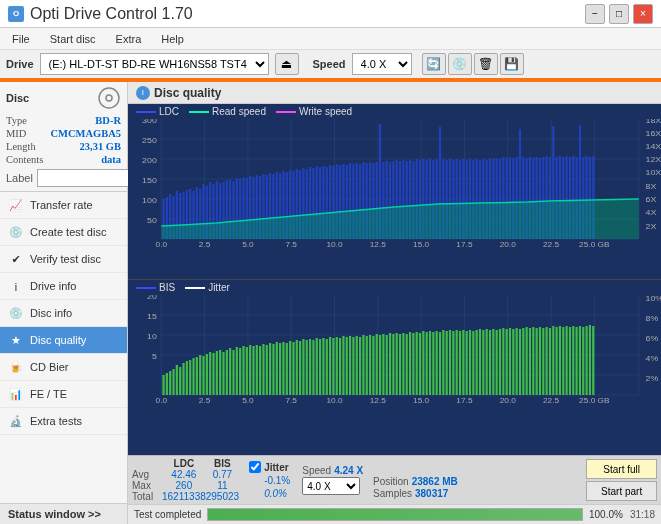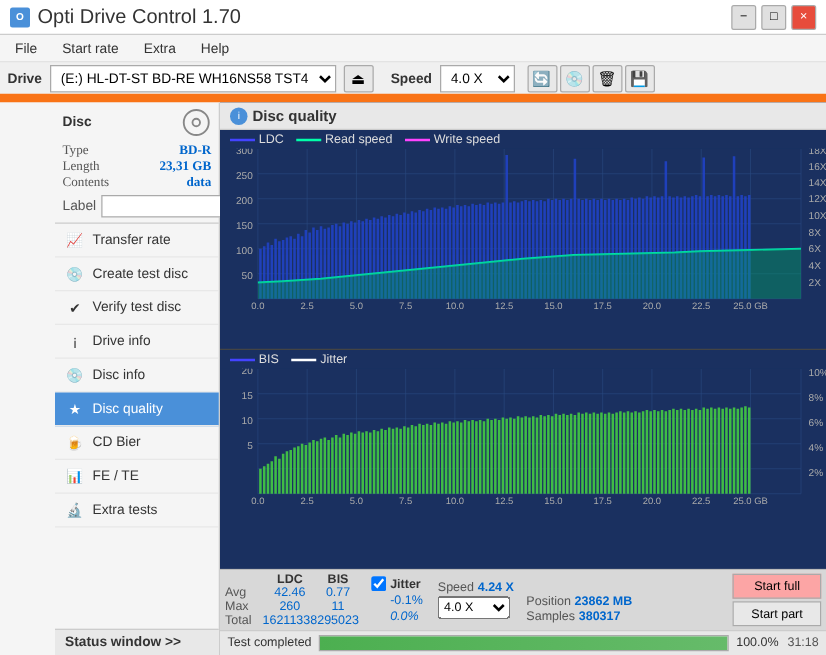--- a/index.html
+++ b/index.html
@@ -12,34 +12,34 @@
     .title-text { font-size: 16px; color: #333; }
     .title-controls { display: flex; gap: 4px; }
     .title-btn { width: 20px; height: 20px; background: #e0e0e0; border: 1px solid #aaa; border-radius: 2px; display: flex; align-items: center; justify-content: center; font-size: 10px; cursor: pointer; }
     .title-btn.close { background: #e74c3c; color: white; }
     
     
     .menu-bar { background: #f5f5f5; height: 22px; display: flex; align-items: center; padding: 0 4px; border-bottom: 1px solid #ddd; gap: 4px; }
     .menu-item { padding: 2px 8px; cursor: pointer; font-size: 11px; color: #333; }
     
     
-    .drive-bar { background: #f0f0f0; height: 32px; display: flex; align-items: center; padding: 0 6px; border-bottom: 7px solid #f97316; gap: 6px; }
+    .drive-bar { background: #f0f0f0; height: 32px; display: flex; align-items: center; padding: 0 6px; border-bottom: 4px solid #f97316; gap: 6px; }
     .drive-label { font-size: 11px; font-weight: bold; color: #333; }
     .drive-select { height: 22px; font-size: 11px; border: 1px solid #aaa; background: white; padding: 0 4px; min-width: 220px; }
     .drive-btn { width: 24px; height: 22px; background: #e8e8e8; border: 1px solid #aaa; border-radius: 2px; display: flex; align-items: center; justify-content: center; cursor: pointer; font-size: 12px; }
     .speed-label { font-size: 11px; font-weight: bold; color: #333; margin-left: 8px; }
     .speed-select { height: 22px; font-size: 11px; border: 1px solid #aaa; background: white; padding: 0 4px; width: 60px; }
     .drive-icons { display: flex; gap: 2px; margin-left: 4px; }
     .icon-btn { width: 24px; height: 22px; background: #e8e8e8; border: 1px solid #aaa; border-radius: 2px; display: flex; align-items: center; justify-content: center; cursor: pointer; font-size: 12px; }
     
     
     .main { display: flex; height: calc(524px - 82px); }
     
     
-    .left-panel { width: 176px; background: #f5f5f5; border-right: 1px solid #ccc; display: flex; flex-direction: column; flex-shrink: 0; padding-left: 44px; }
+    .left-panel { width: 128px; background: #f5f5f5; border-right: 1px solid #ccc; display: flex; flex-direction: column; flex-shrink: 0; }
     
     
     .disc-section { padding: 4px 6px; border-bottom: 1px solid #ccc; }
     .disc-header { display: flex; align-items: center; justify-content: space-between; margin-bottom: 4px; }
     .disc-title { font-size: 11px; font-weight: bold; color: #333; }
     .disc-icon { width: 24px; height: 24px; display: flex; align-items: center; justify-content: center; }
     .disc-row { display: flex; justify-content: space-between; padding: 1px 0; font-size: 10.5px; font-family: Liberation Serif, serif; }
     .disc-row-label { color: #555; }
     .disc-row-value { color: #0066cc; font-weight: bold; }
     .disc-row-value.data-val { color: #0066cc; margin-left: 21px; }
@@ -76,21 +76,21 @@
   </div>
   <div class="title-controls">
     <div class="title-btn">−</div>
     <div class="title-btn">□</div>
     <div class="title-btn close">×</div>
   </div>
 </div>
 
 <div class="menu-bar">
   <span class="menu-item">File</span>
-  <span class="menu-item">Start rate</span>
+  <span class="menu-item">Start disc</span>
   <span class="menu-item">Extra</span>
   <span class="menu-item">Help</span>
 </div>
 
 <div class="drive-bar">
   <span class="drive-label">Drive</span>
   <select class="drive-select">
     <option>  (E:)  HL-DT-ST BD-RE  WH16NS58 TST4</option>
   </select>
   <div class="drive-btn">⏏</div>
@@ -116,20 +116,24 @@
         <div class="disc-icon">
           <svg width="24" height="24" viewBox="0 0 24 24">
             <circle cx="12" cy="12" r="10" fill="none" stroke="#888" stroke-width="1.5"></circle>
             <circle cx="12" cy="12" r="3" fill="none" stroke="#888" stroke-width="1.5"></circle>
           </svg>
         </div>
       </div>
       <div class="disc-row">
         <span class="disc-row-label">Type</span>
         <span class="disc-row-value">BD-R</span>
+      </div>
+      <div class="disc-row">
+        <span class="disc-row-label">MID</span>
+        <span class="disc-row-value">CMCMAGBA5</span>
       </div>
       <div class="disc-row">
         <span class="disc-row-label">Length</span>
         <span class="disc-row-value">23,31 GB</span>
       </div>
       <div class="disc-row">
         <span class="disc-row-label">Contents</span>
         <span class="disc-row-value data-val">data</span>
       </div>
       <div class="label-row">
@@ -651,21 +655,21 @@
             <span style="font-size:10px;color:#555;">Position</span>
             <span style="font-size:10px;color:#0066cc;font-weight:bold;">23862 MB</span>
           </div>
           <div style="display:flex;align-items:center;gap:3px;">
             <span style="font-size:10px;color:#555;">Samples</span>
             <span style="font-size:10px;color:#0066cc;font-weight:bold;">380317</span>
           </div>
         </div>
 
         <div style="display:flex;flex-direction:column;gap:2px;">
-          <button style="height:20px;font-size:10px;padding:0 16px;background:#fca5a5;border:1px solid #aaa;cursor:pointer;">Start full</button>
+          <button style="height:20px;font-size:10px;padding:0 16px;background:#fef9c3;border:1px solid #aaa;cursor:pointer;">Start full</button>
           <button style="height:20px;font-size:10px;padding:0 6px;background:#e8e8e8;border:1px solid #aaa;cursor:pointer;">Start part</button>
         </div>
       </div>
 
       <div style="height:20px;background:#e8e8e8;border-top:1px solid #ccc;display:flex;align-items:center;padding:0 6px;gap:6px;">
         <span style="font-size:10px;color:#333;">Test completed</span>
         <div style="flex:1;height:13px;background:#ccc;border:1px solid #aaa;position:relative;overflow:hidden;">
           <div style="width:100%;height:100%;background:linear-gradient(to right,#4caf50,#66bb6a);"></div>
         </div>
         <span style="font-size:10px;color:#333;min-width:35px;">100.0%</span>

